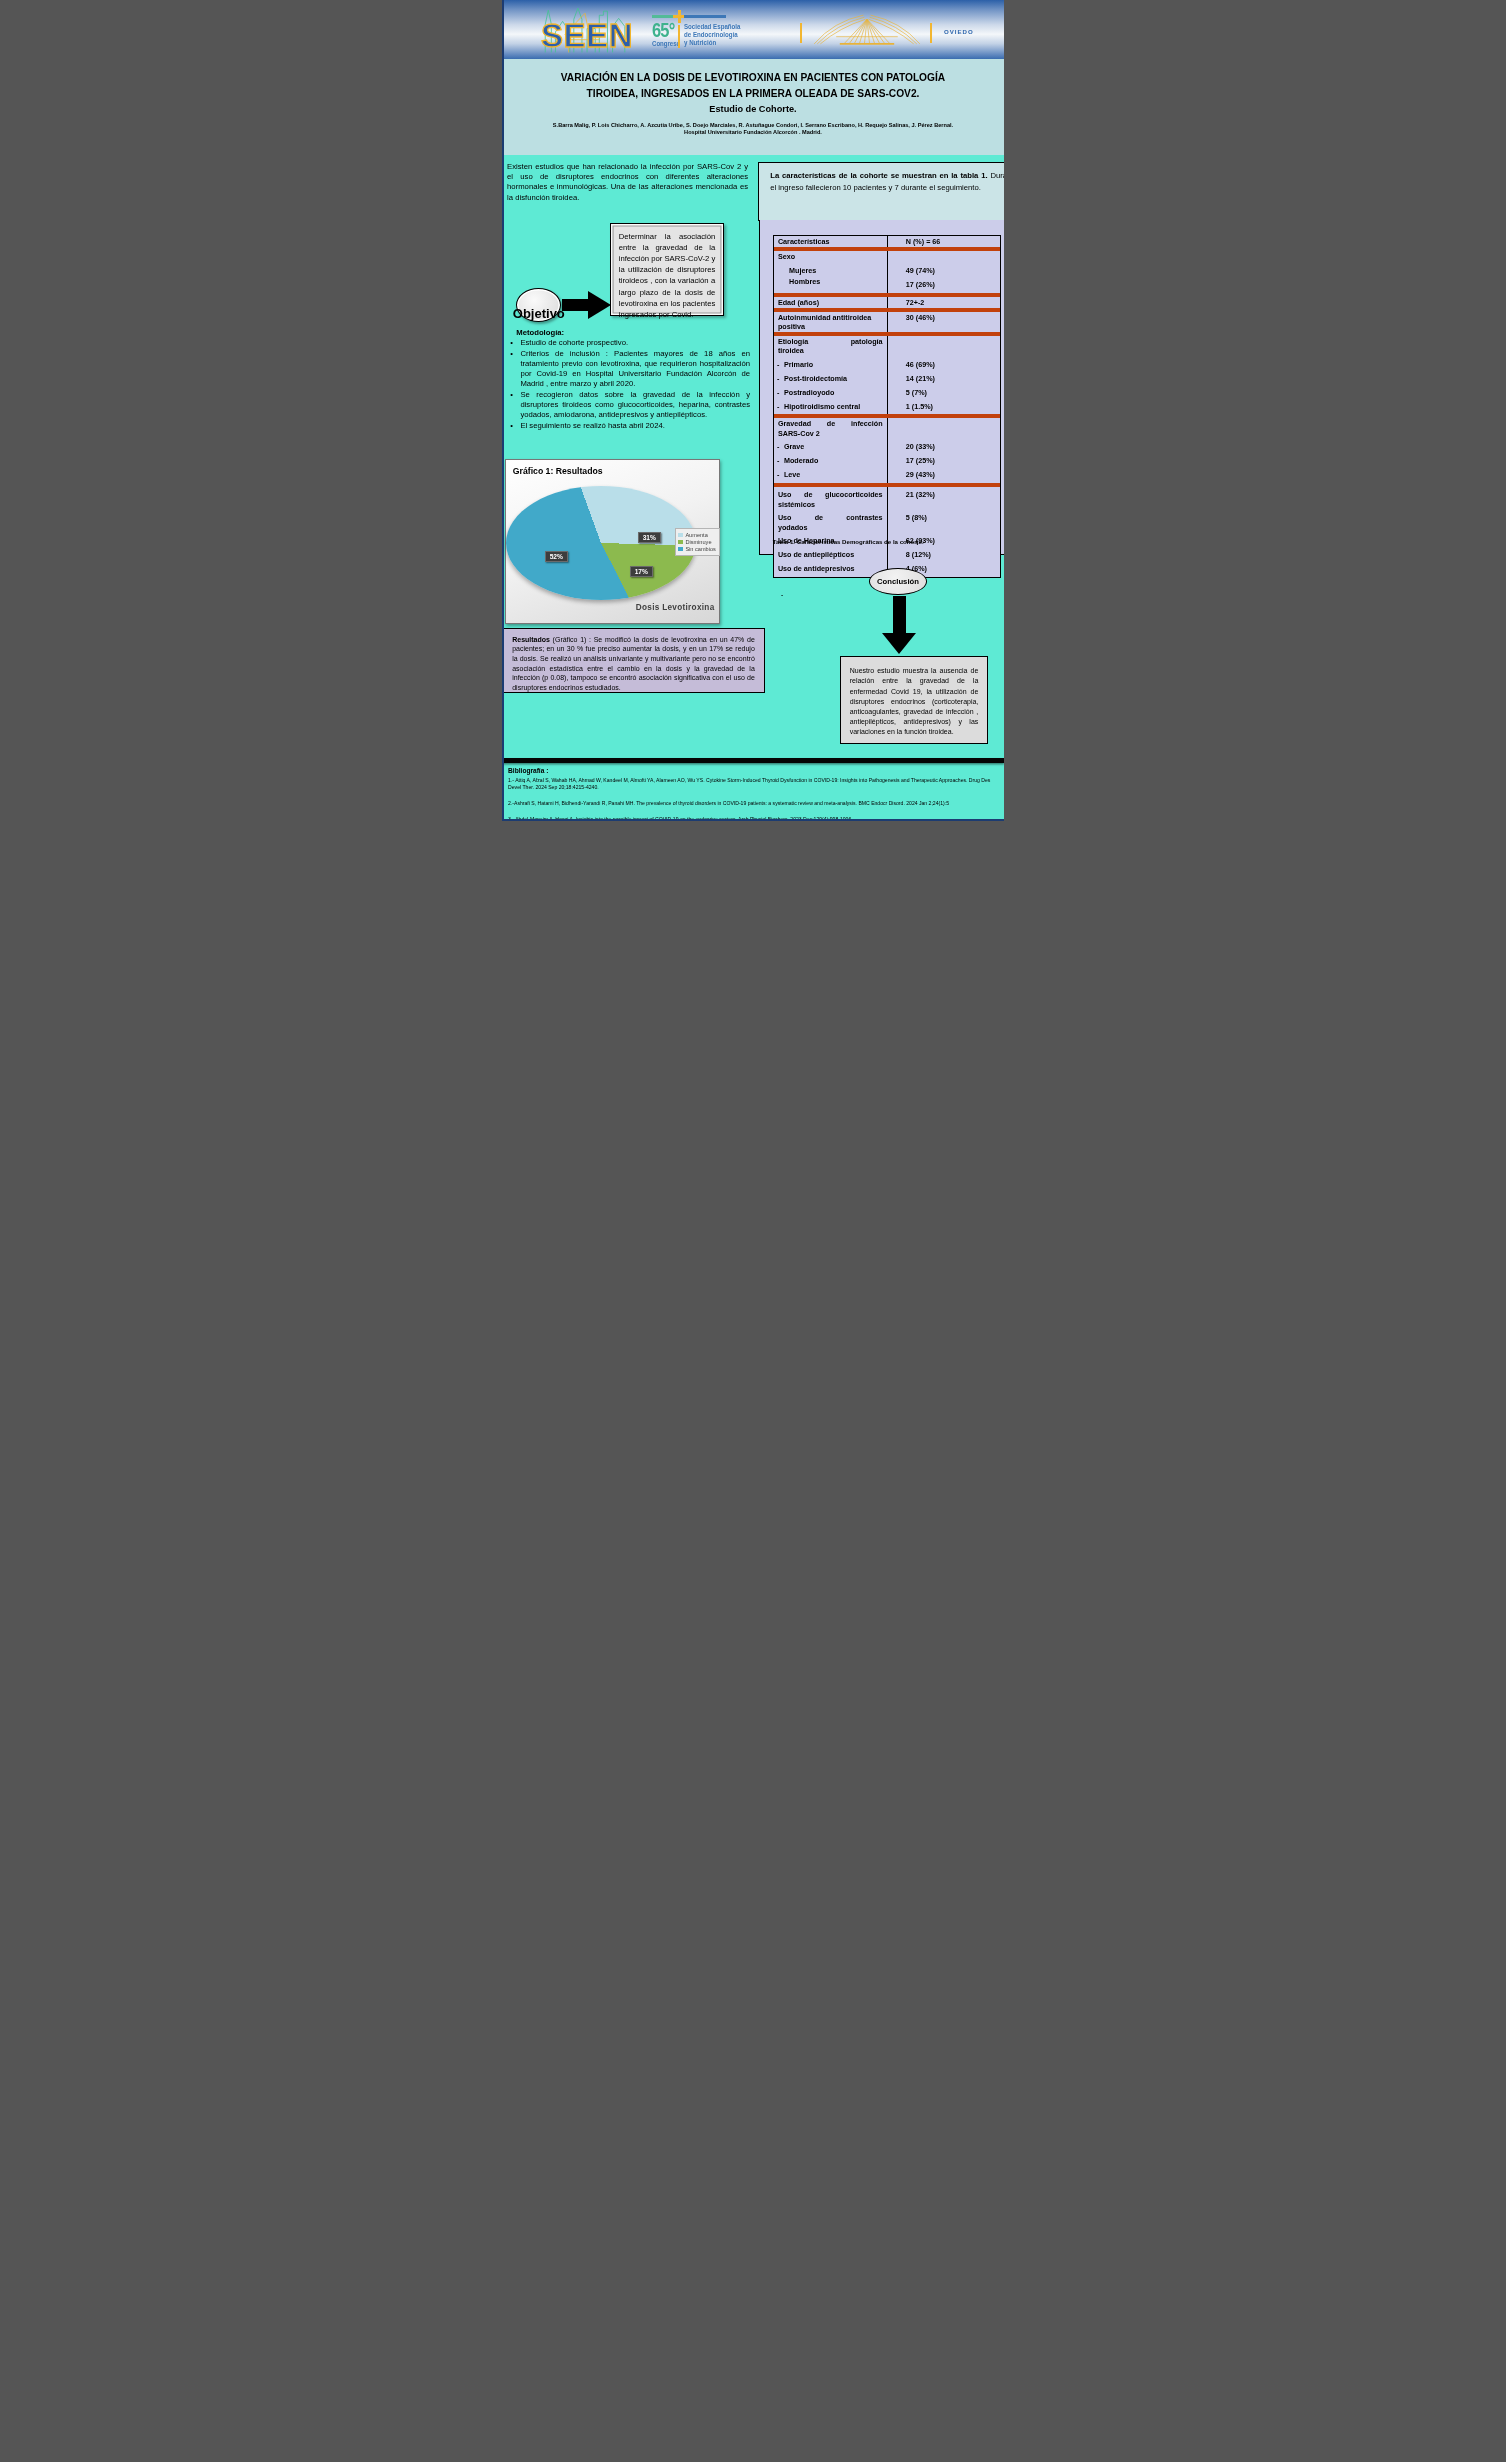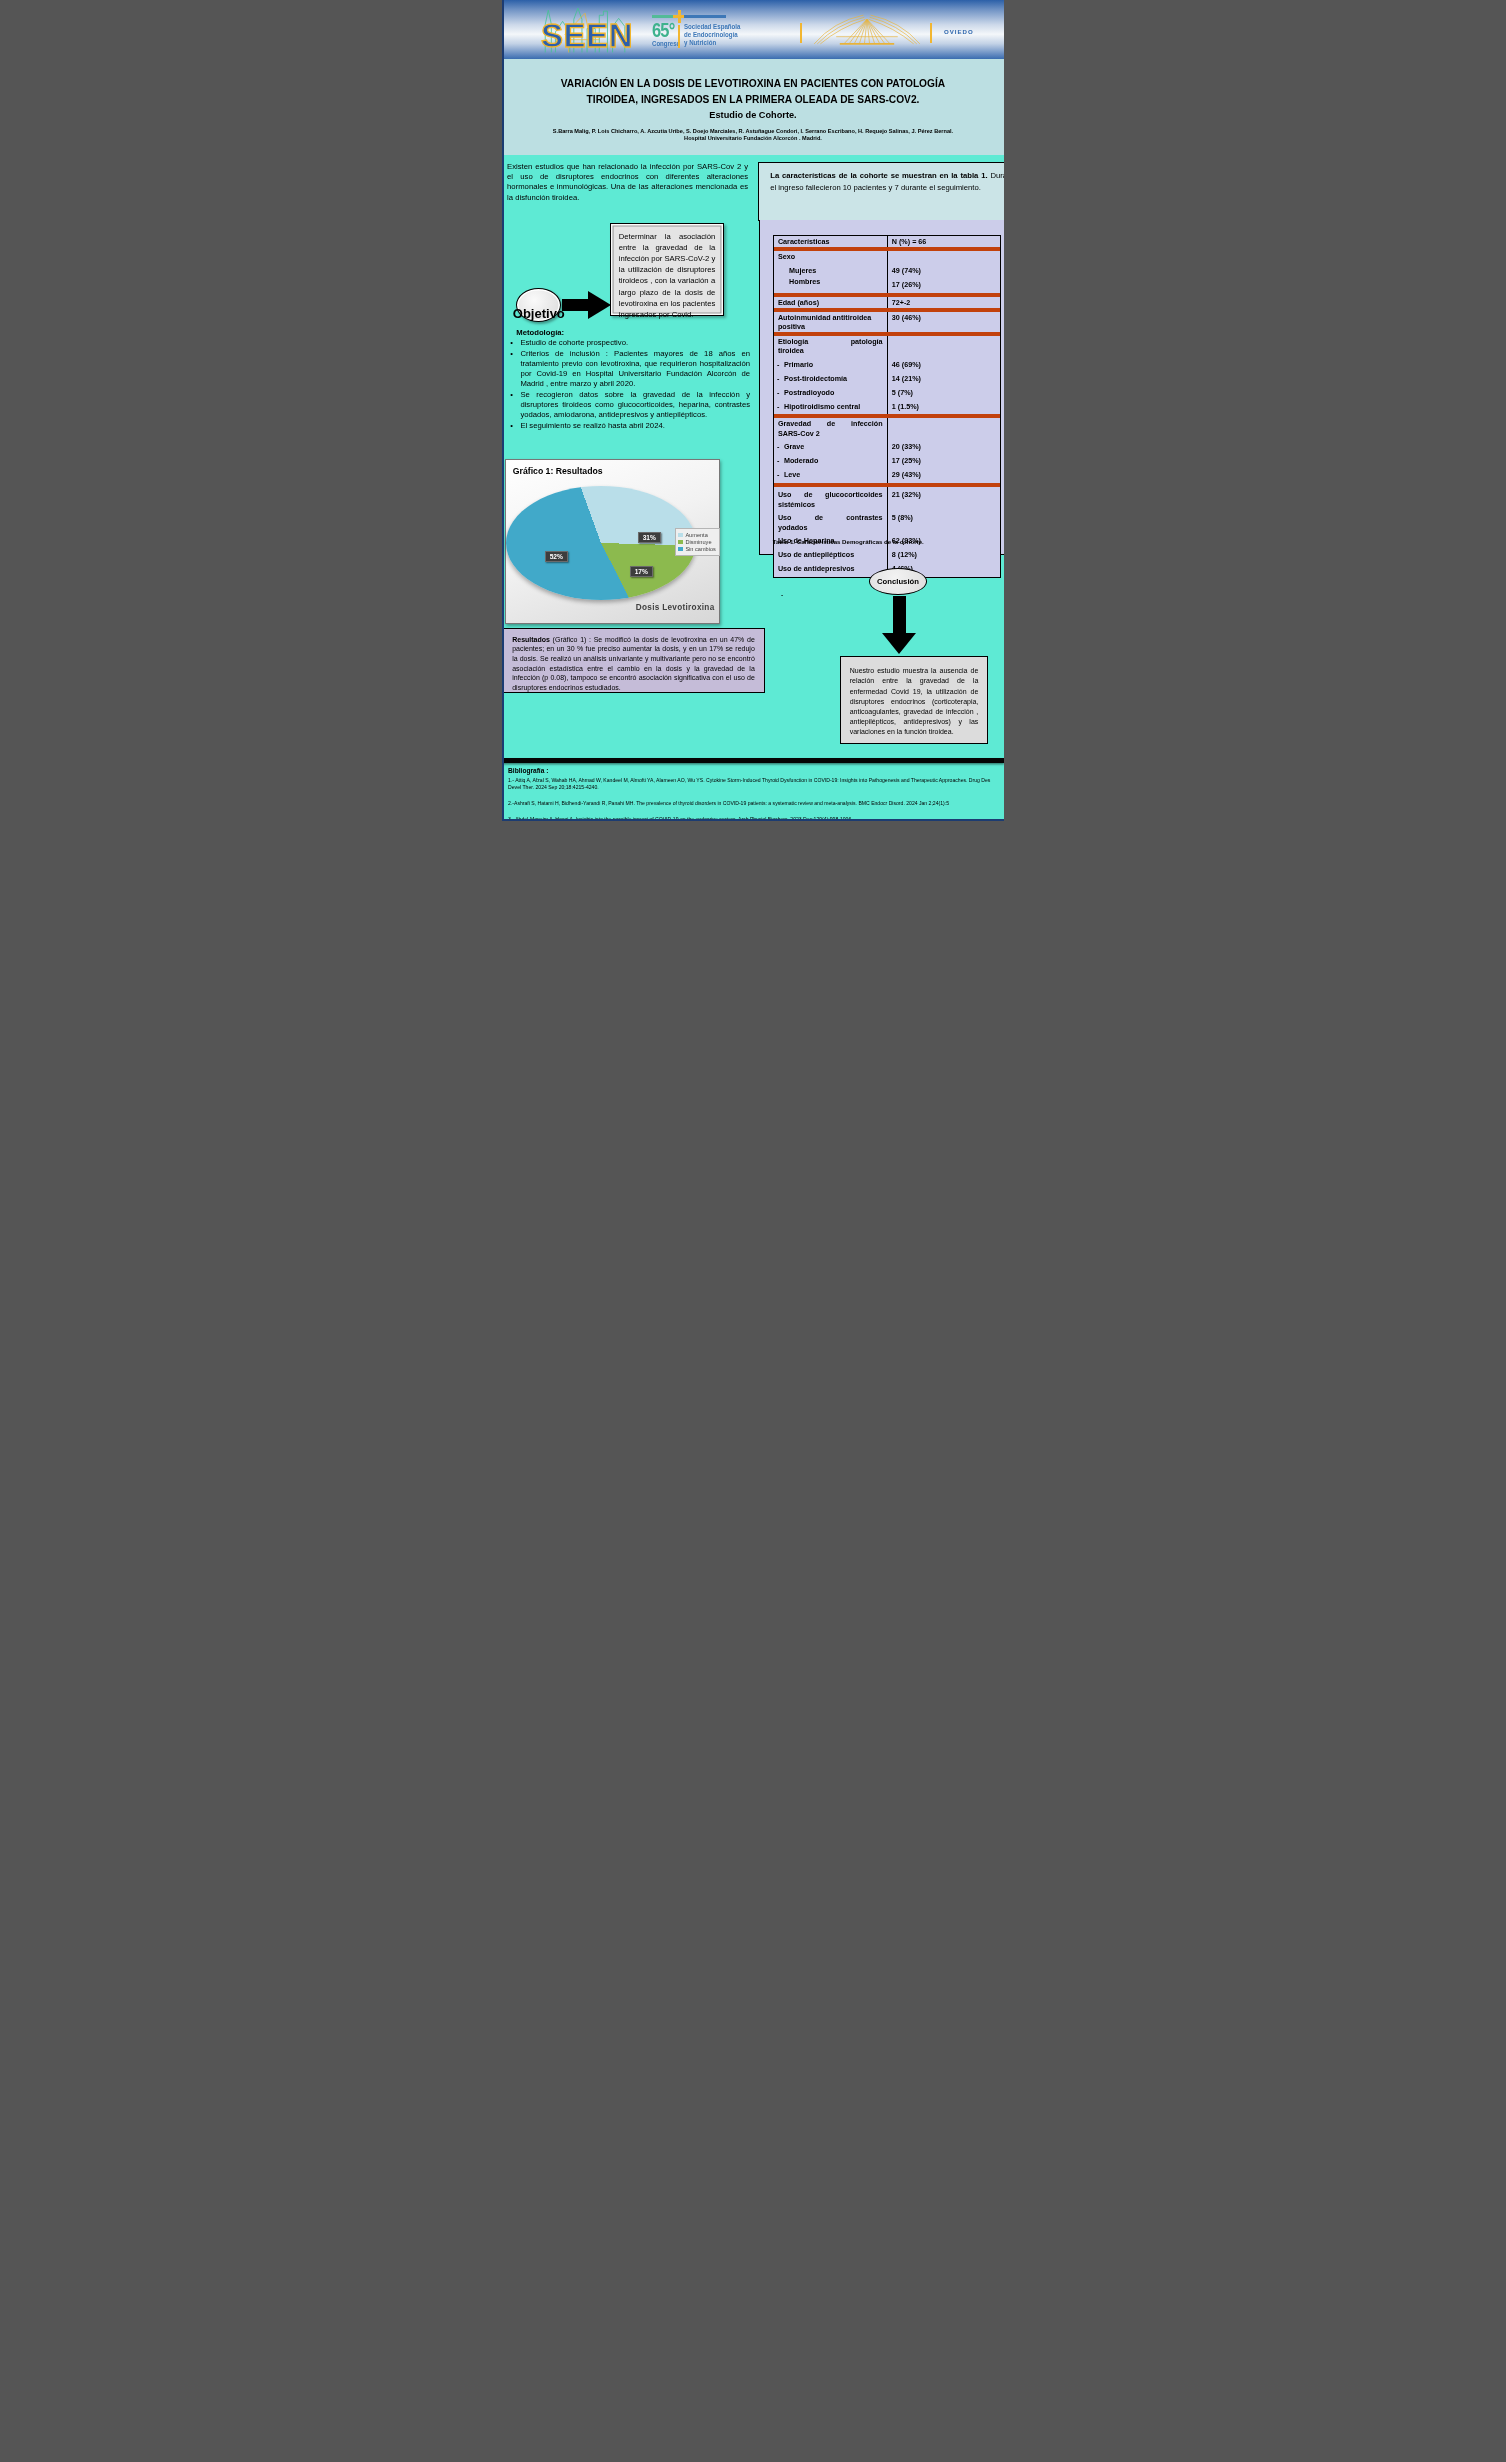--- a/index.html
+++ b/index.html
@@ -42,21 +42,21 @@
   .venue-svg{ position:absolute; left:306px; top:12.3px; }
   .oviedo{
     position:absolute; left:442px; top:28px; font-size:6.1px; font-weight:700;
     color:#2e66ad; letter-spacing:1px;
   }
   
   .title-band{
     position:absolute; left:0; top:59px; width:502px; height:96px;
     background:#bcdfe2; text-align:center; color:#000;
   }
-  .title-band .t1{ margin-top:17px; font-size:10.2px; font-weight:700; line-height:16px; }
+  .title-band .t1{ margin-top:11px; font-size:10.2px; font-weight:700; line-height:16px; }
   .title-band .t2{ font-size:10.2px; font-weight:700; line-height:16px; }
   .title-band .t3{ font-size:9.2px; font-weight:700; line-height:14.3px; }
   .title-band .authors{ margin-top:5.6px; font-size:5.6px; font-weight:700; }
   .title-band .affil{ margin-top:1.5px; font-size:5.6px; font-weight:700; }
   
   .para{ font-size:7.7px; line-height:10.2px; text-align:justify; color:#000; }
   
   .intro-left{ position:absolute; left:5.1px; top:162px; width:241px; }
   .intro-right{
     position:absolute; left:256px; top:162px; width:272px; height:59px;
@@ -120,21 +120,21 @@
   }
   .results-box p{ font-size:7px; line-height:9.7px; text-align:justify; }
   
   .panel{
     position:absolute; left:257px; top:220px; width:245px; height:335px;
     background:#cccdea; border-left:1px solid #000; border-bottom:1.5px solid #000;
   }
   .ttable{ position:absolute; left:12.8px; top:15px; width:228px; border:1px solid #000; background:#cccdea; }
   .trow{ display:flex; }
   .tl{ width:50.4%; border-right:1px solid #000; padding:1px 4.1px; }
-  .tr{ flex:1; padding:1px 4.1px; }
+  .tr{ flex:1; padding:1px 4.1px;margin-left:14px; }
   .ttable div{ font-size:7.2px; font-weight:700; line-height:9.2px; color:#000; }
   .tgroup{ border-top:4px solid #c2410c; }
   .indent{ padding-left:15.3px; }
   .dash{ position:relative; padding-left:10.2px; }
   .dash::before{ content:"-"; position:absolute; left:3.1px; }
   .pad-t{ padding-top:3.6px; }
   .pad-b{ padding-bottom:3.6px; }
   .j2 .l1{ display:inline-block; width:100%; text-align:justify; text-align-last:justify; }
   .tcaption{ position:absolute; left:12.8px; top:318px; font-size:6.1px; font-weight:700; color:#000; }
   

